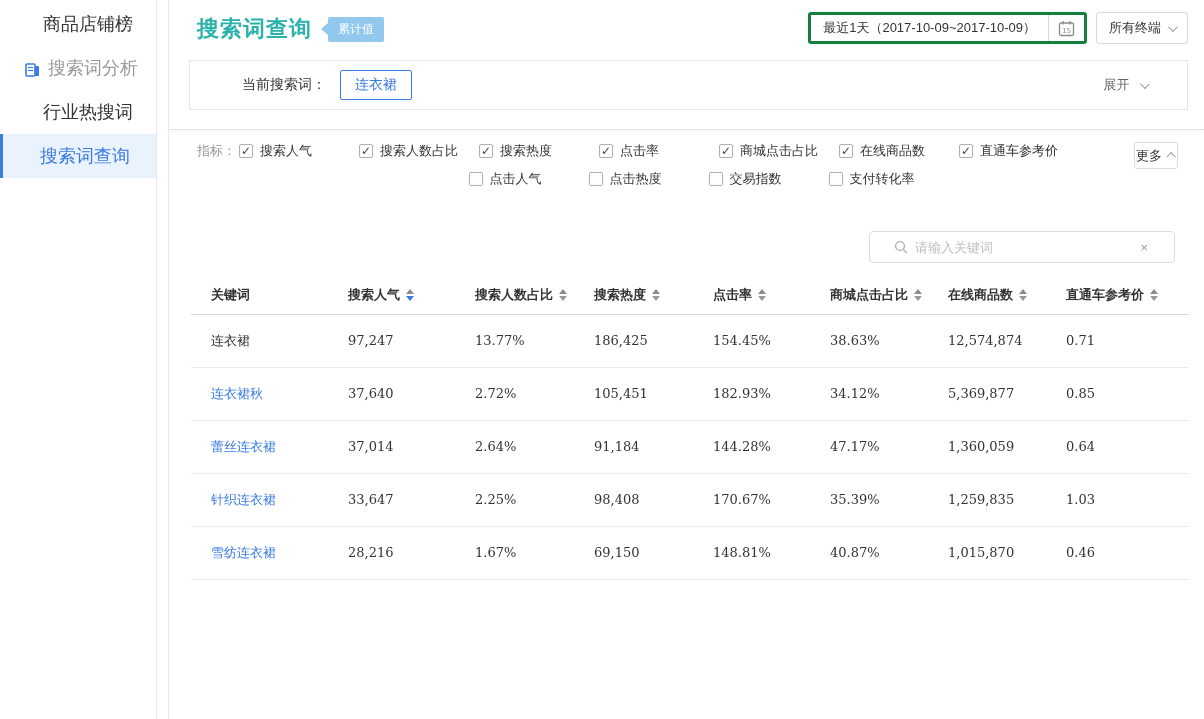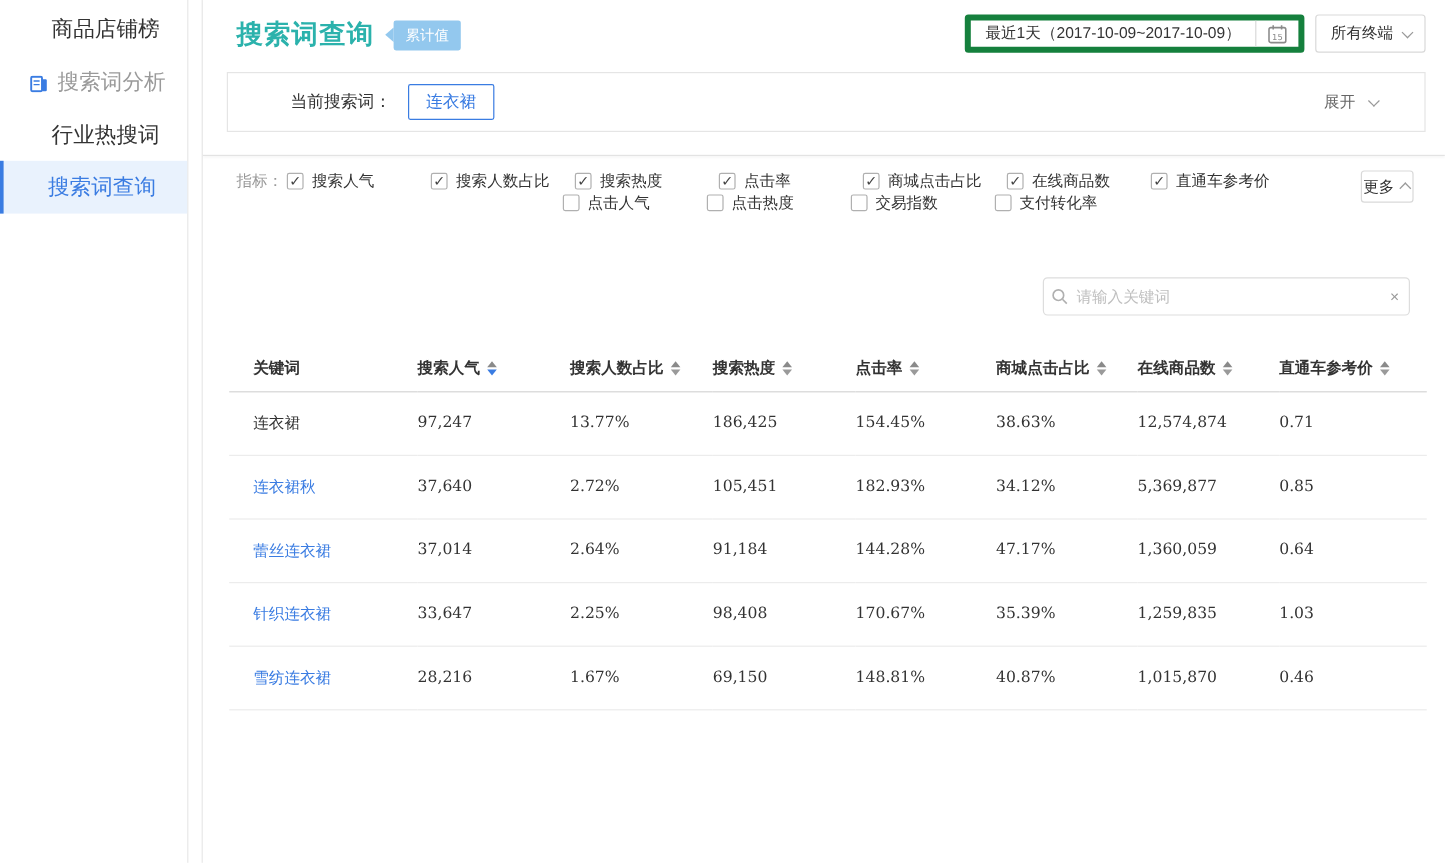--- a/index.html
+++ b/index.html
@@ -22,63 +22,63 @@
     box-shadow:0 2px 2px rgba(0,0,0,0.03); }
 
   .title-row { position:absolute; left:28px; top:14px; display:flex; align-items:center; }
   .page-title { font-size:22px; font-weight:bold; color:#2bb2ac; letter-spacing:1px; }
   .badge { position:relative; margin-left:16px; background:#93c8ee; color:#fff;
     font-size:12px; padding:4px 10px; border-radius:2px; }
   .badge::before { content:""; position:absolute; left:-7px; top:50%; margin-top:-6px;
     border:6px solid transparent; border-right:7px solid #93c8ee; border-left:none; }
 
   .top-controls { position:absolute; right:16px; top:12px; display:flex; align-items:stretch; height:32px; }
-  .date-group { display:flex; border:5px solid #15803d; border-radius:3px; overflow:hidden; cursor:pointer;justify-content:flex-end; }
+  .date-group { display:flex; border:3px solid #15803d; border-radius:3px; overflow:hidden; cursor:pointer;justify-content:flex-end; }
   .date-text { padding:0 12px; font-size:13px; display:flex; align-items:center; color:#333; }
   .cal-btn { width:36px; border-left:1px solid #d9d9d9; display:flex; align-items:center; justify-content:center; }
   .terminal-btn { margin-left:9px; border:1px solid #d9d9d9; border-radius:3px; padding:0 12px;
     font-size:13px; display:flex; align-items:center; color:#333; cursor:pointer; }
 
   .chev { display:inline-block; width:7px; height:7px; border-right:1px solid #999;
     border-bottom:1px solid #999; margin-left:7px; }
   .chev.down { transform:rotate(45deg) translateY(-2px); }
   .chev.up { transform:rotate(-135deg) translateY(-2px); }
 
   .filter-panel { position:absolute; left:20px; right:16px; top:60px; height:50px;
     border:1px solid #e5e5e5; display:flex; align-items:center; }
   .filter-label { margin-left:52px; font-size:14px; color:#333; }
   .term-tag { margin-left:14px; border:1px solid #3a7ce2; color:#3a7ce2; font-size:14px;
     padding:5px 14px; border-radius:2px; cursor:pointer; }
   .expand-link { margin-left:auto; margin-right:40px; font-size:13px; color:#666; cursor:pointer; }
 
   
   .metrics { position:absolute; left:28px; right:16px; top:142px; }
-  .metrics-grid { display:flex; flex-direction:column; }
+  .metrics-grid { display:flex; flex-direction:column; gap:10px; }
   .m-row { display:flex; align-items:center; }
   .m-row + .m-row { margin-left:32px;justify-content:center; }
   .m-label { width:42px; font-size:13px; color:#999; }
   .cb-item { width:120px; display:flex; align-items:center; cursor:pointer; }
   .cb { width:14px; height:14px; border:1px solid #b0b0b0; border-radius:2px; background:#fff;
     display:inline-flex; align-items:center; justify-content:center;
     font-size:12px; line-height:1; color:#444; font-weight:bold; }
   .cb-label { margin-left:7px; font-size:13px; color:#333; }
   .more-btn { position:absolute; right:10px; top:0; width:44px; height:27px; border:1px solid #d9d9d9;
     border-radius:3px; display:flex; align-items:center; justify-content:center;
     font-size:13px; color:#333; cursor:pointer; background:#fff; }
 
   
   .search-box { position:absolute; right:29px; top:231px; width:306px; height:32px;
-    border:1px solid #ddd; border-radius:4px; display:flex; align-items:center; padding:0 6px; }
+    border:1px solid #ddd; border-radius:4px; display:flex; align-items:center; padding:0 24px; }
   .search-box input { border:none; outline:none; flex:1; font-size:13px; color:#333; margin-left:7px;
     font-family:inherit; }
   .search-box input::placeholder { color:#bfbfbf; }
   .clear-x { color:#999; font-size:13px; cursor:pointer; padding:0 2px; }
 
   
-  .table-wrap { position:absolute; left:22px; right:16px; top:288px; }
+  .table-wrap { position:absolute; left:22px; right:16px; top:276px; }
   table { width:100%; border-collapse:collapse; table-layout:fixed; }
   th { text-align:left; font-size:13px; font-weight:bold; color:#333; height:38px;
     border-bottom:1px solid #d5d5d5; vertical-align:middle; }
   td { font-size:13px; color:#333; height:53px; border-bottom:1px solid #ececec;
     vertical-align:middle; font-family:"DejaVu Serif","Liberation Serif",serif; }
   th:first-child, td:first-child { padding-left:20px; }
   td.kw-link { color:#3a7ce2; cursor:pointer; }
   .sort-wrap { display:inline-flex; flex-direction:column; margin-left:6px; vertical-align:middle; gap:2px; }
   .tri { width:0; height:0; border-left:4px solid transparent; border-right:4px solid transparent; }
   .tri.up { border-bottom:5px solid #8a8a8a; }

